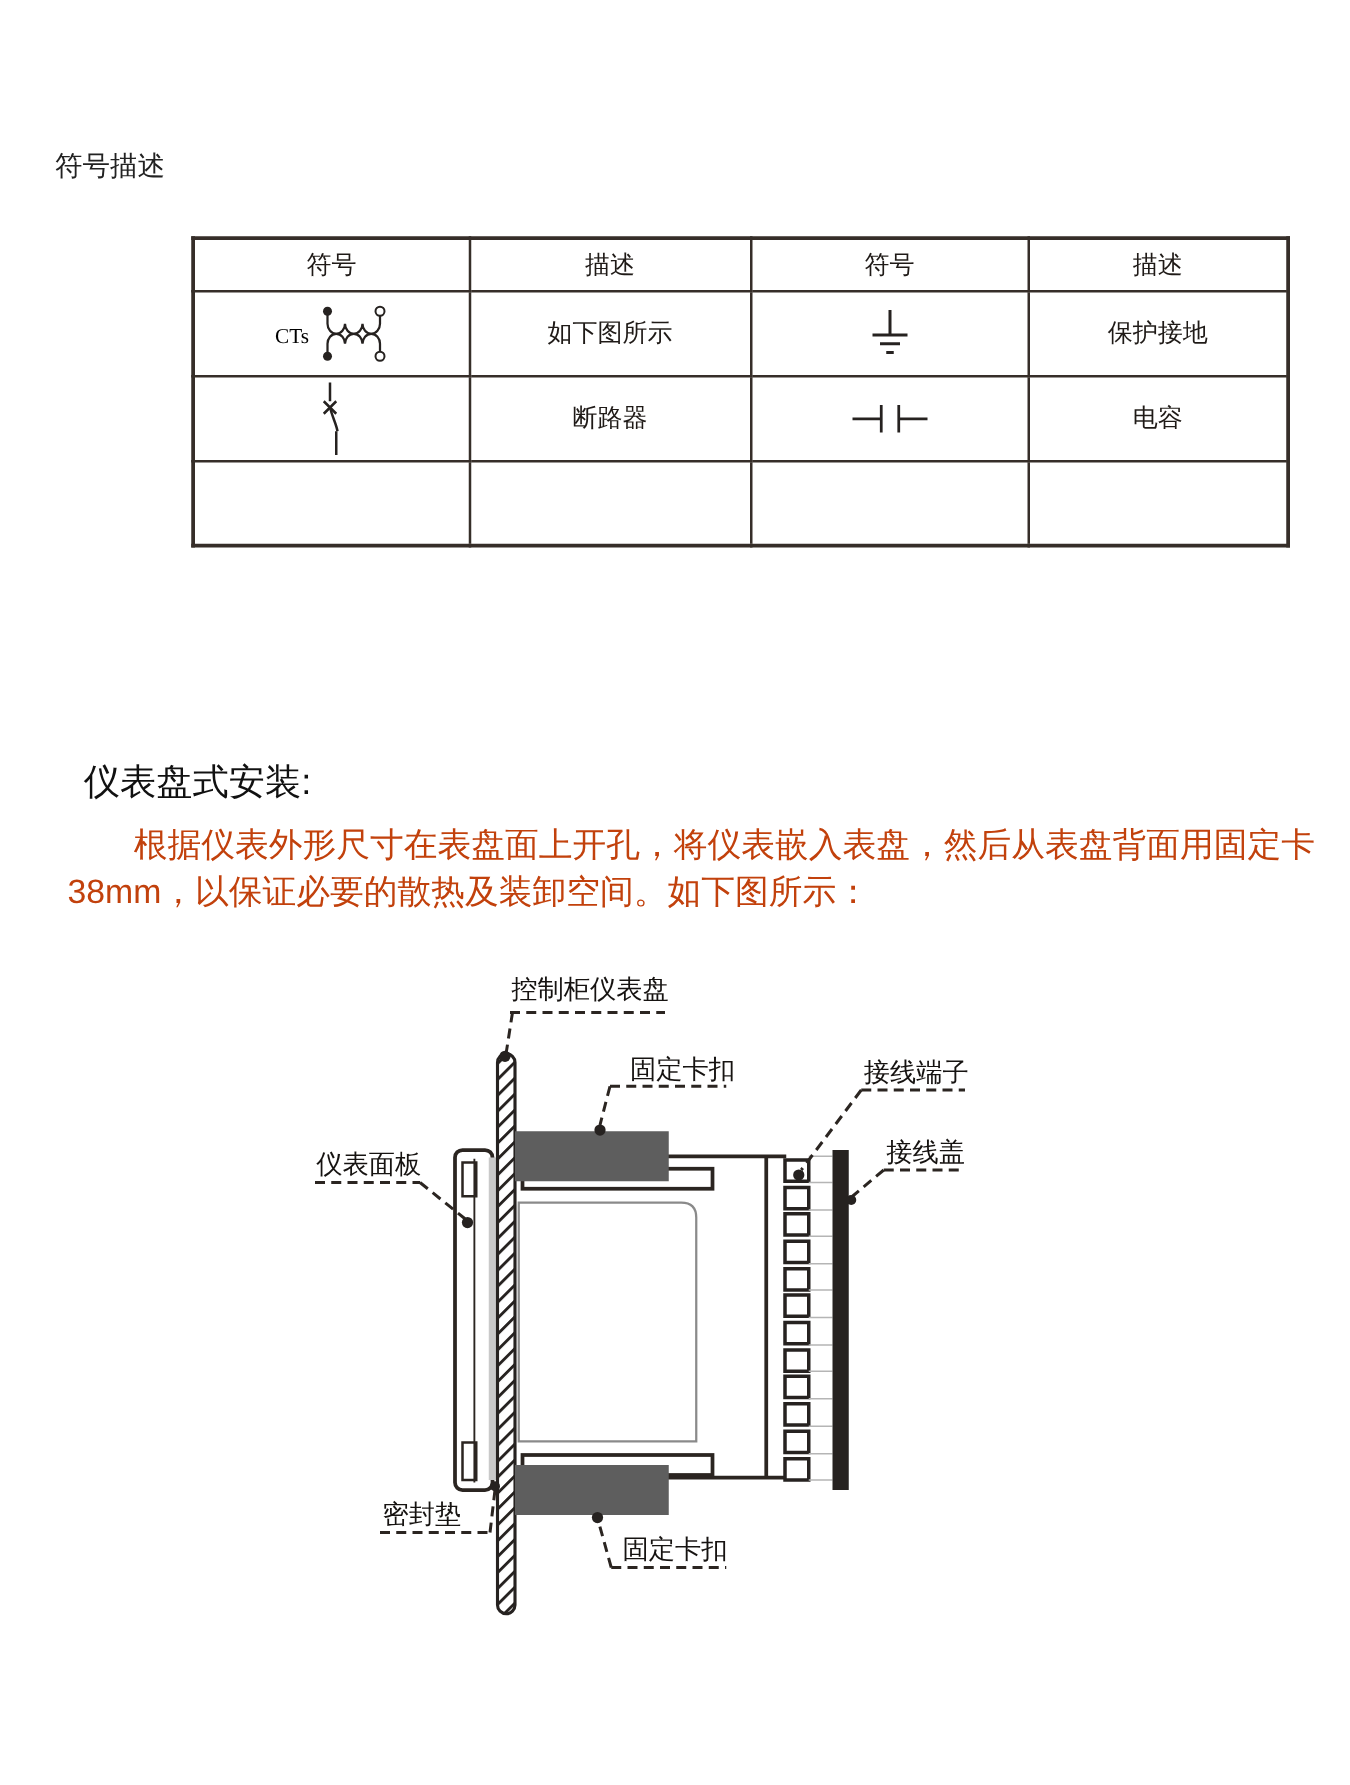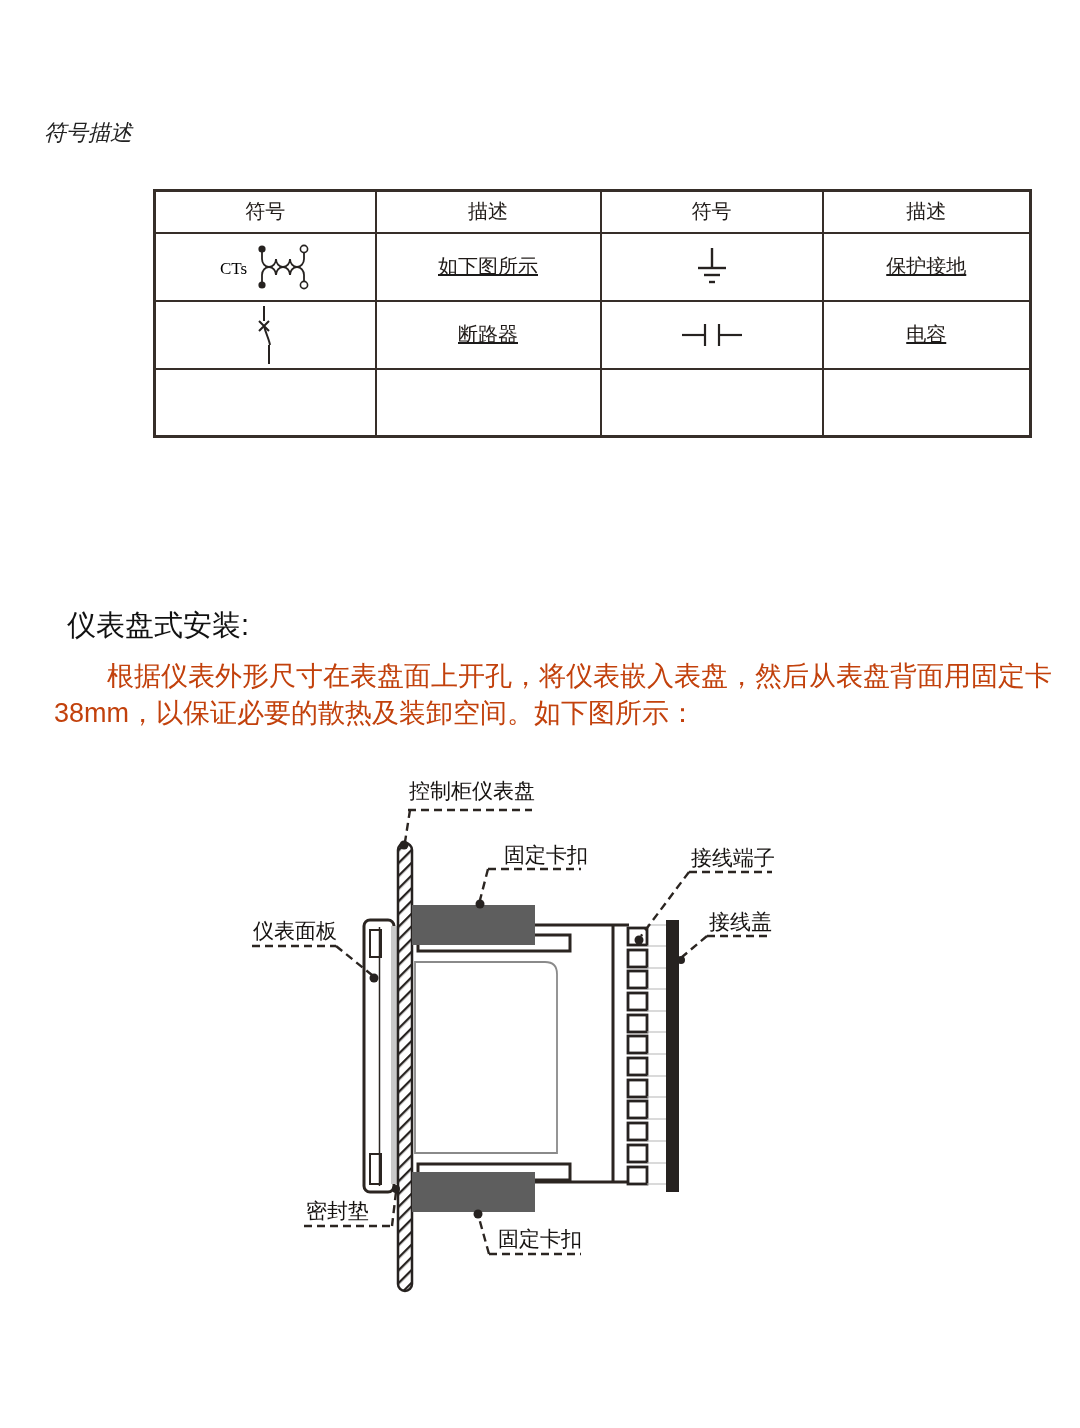--- a/index.html
+++ b/index.html
@@ -1,28 +1,28 @@
 <!DOCTYPE html>
 <html><head>
 <meta charset="utf-8">
 <style>
   html,body{margin:0;padding:0;background:#ffffff;}
   .page{position:relative;width:1080px;height:1428px;background:#ffffff;overflow:hidden;
         font-family:"Liberation Sans","DejaVu Sans",sans-serif;color:#1a1a1a;}
-  .serif{font-family:"Liberation Serif","DejaVu Serif",serif;font-style:italic;}
+  .serif{font-family:"Liberation Serif","DejaVu Serif",serif;}
 
   .doc-title{position:absolute;left:44px;top:118px;font-size:22px;color:#222;}
 
   
   .sym-table{position:absolute;left:153px;top:189px;width:876px;border-collapse:collapse;
              table-layout:fixed;border:3px solid #362e29;}
   .sym-table th,.sym-table td{border:2px solid #362e29;padding:0;text-align:center;vertical-align:middle;
              font-family:"Liberation Serif","DejaVu Serif",serif;font-size:20px;color:#1f1a17;font-weight:normal;}
   .sym-table thead tr{height:42px;}
-  .sym-table tbody tr{height:68px;text-decoration:underline;}
+  .sym-table tbody tr{height:68px;}
   .sym-cell{line-height:0;}
   .sym-cell svg{vertical-align:middle;}
 
   
   .sec-heading{position:absolute;left:67px;top:606px;font-size:29px;font-weight:normal;color:#111;}
   .para{position:absolute;left:54px;top:658px;width:1000px;font-size:27px;line-height:37px;color:#c2410c;}
   .para .ln{white-space:nowrap;}
   .para .ln.indent{padding-left:53px;}
   .note-line{position:absolute;left:63px;top:1303px;font-size:26px;color:#111;white-space:nowrap;}
 

